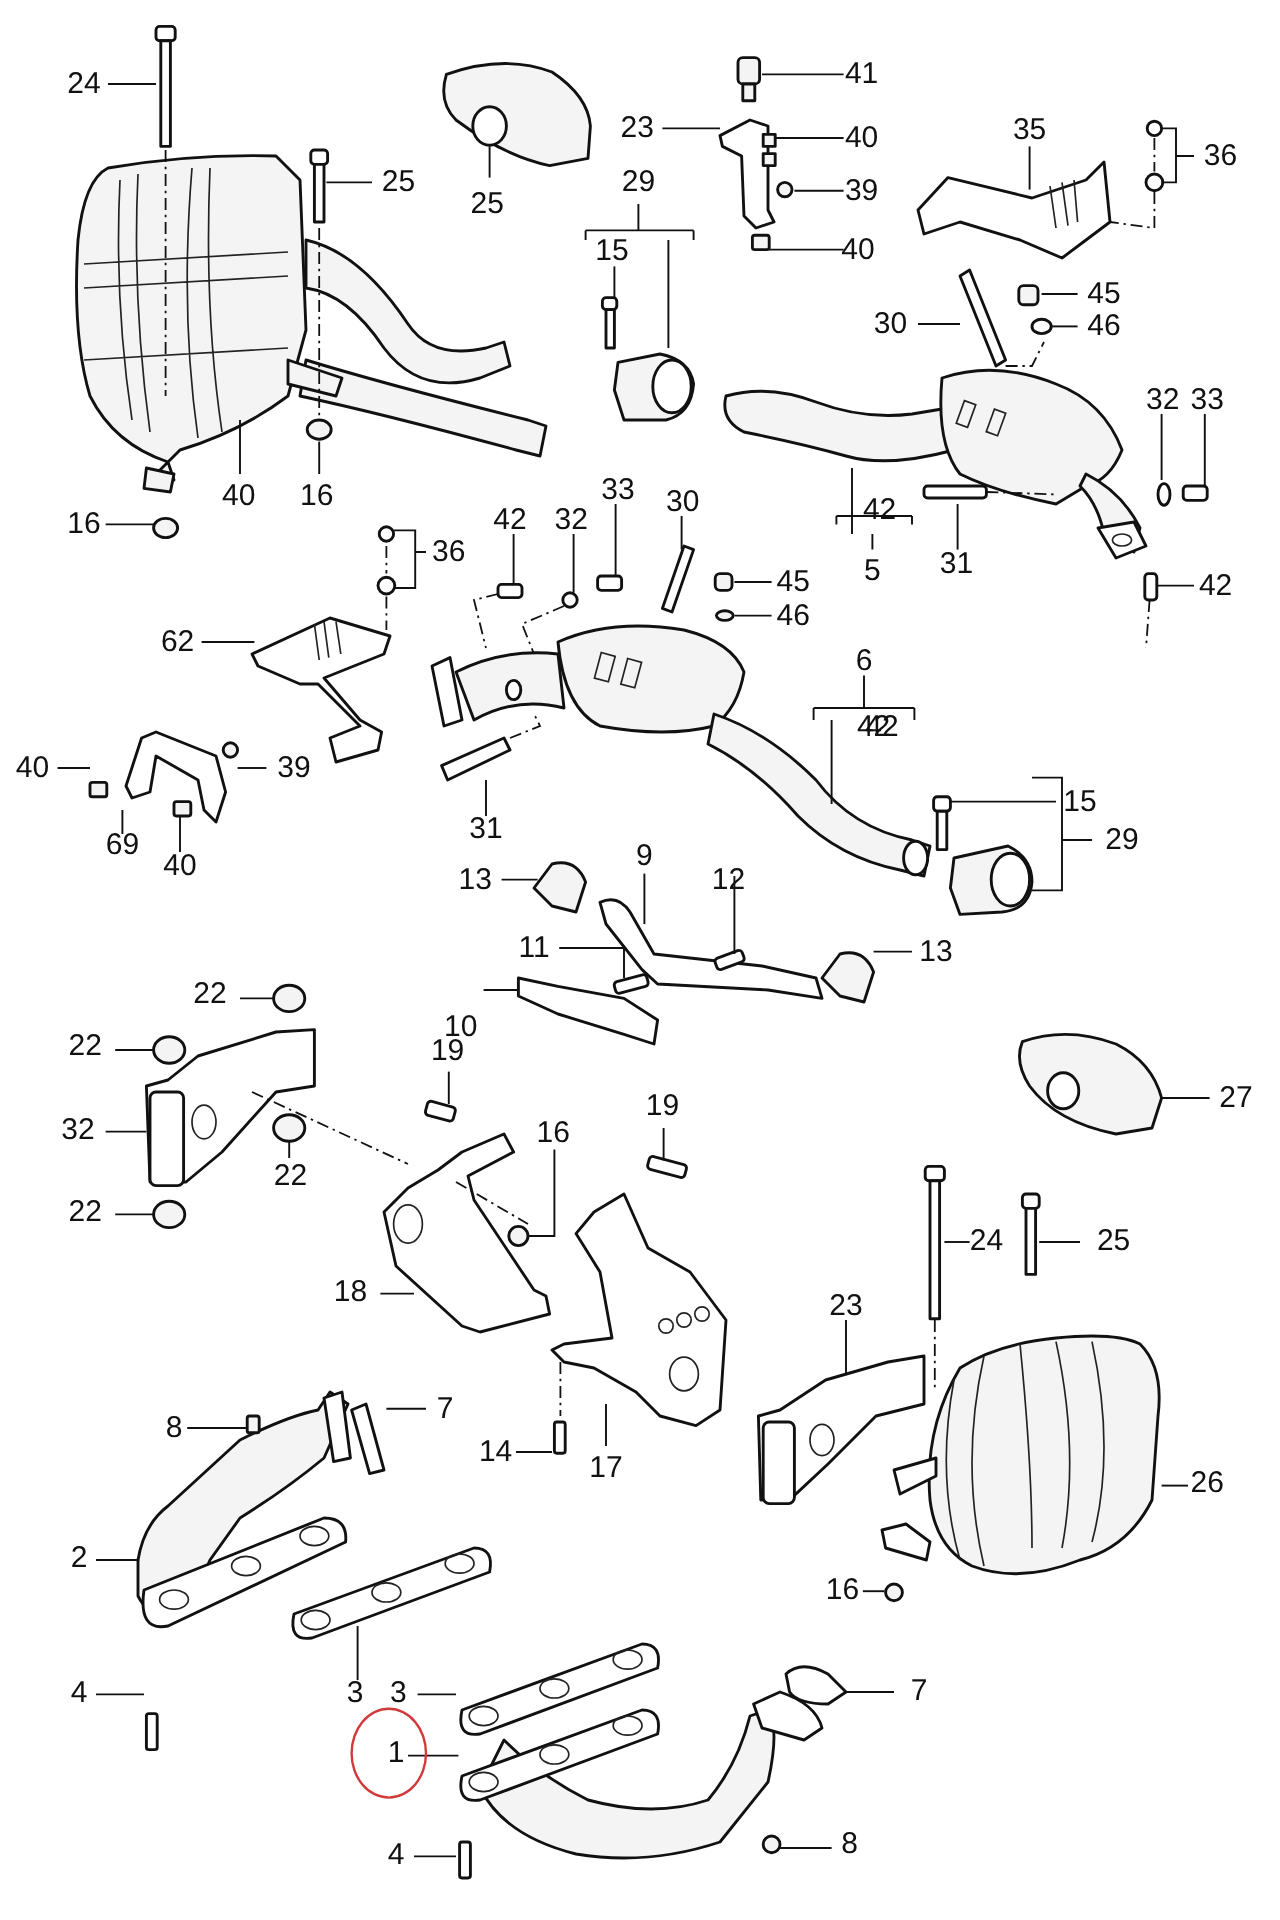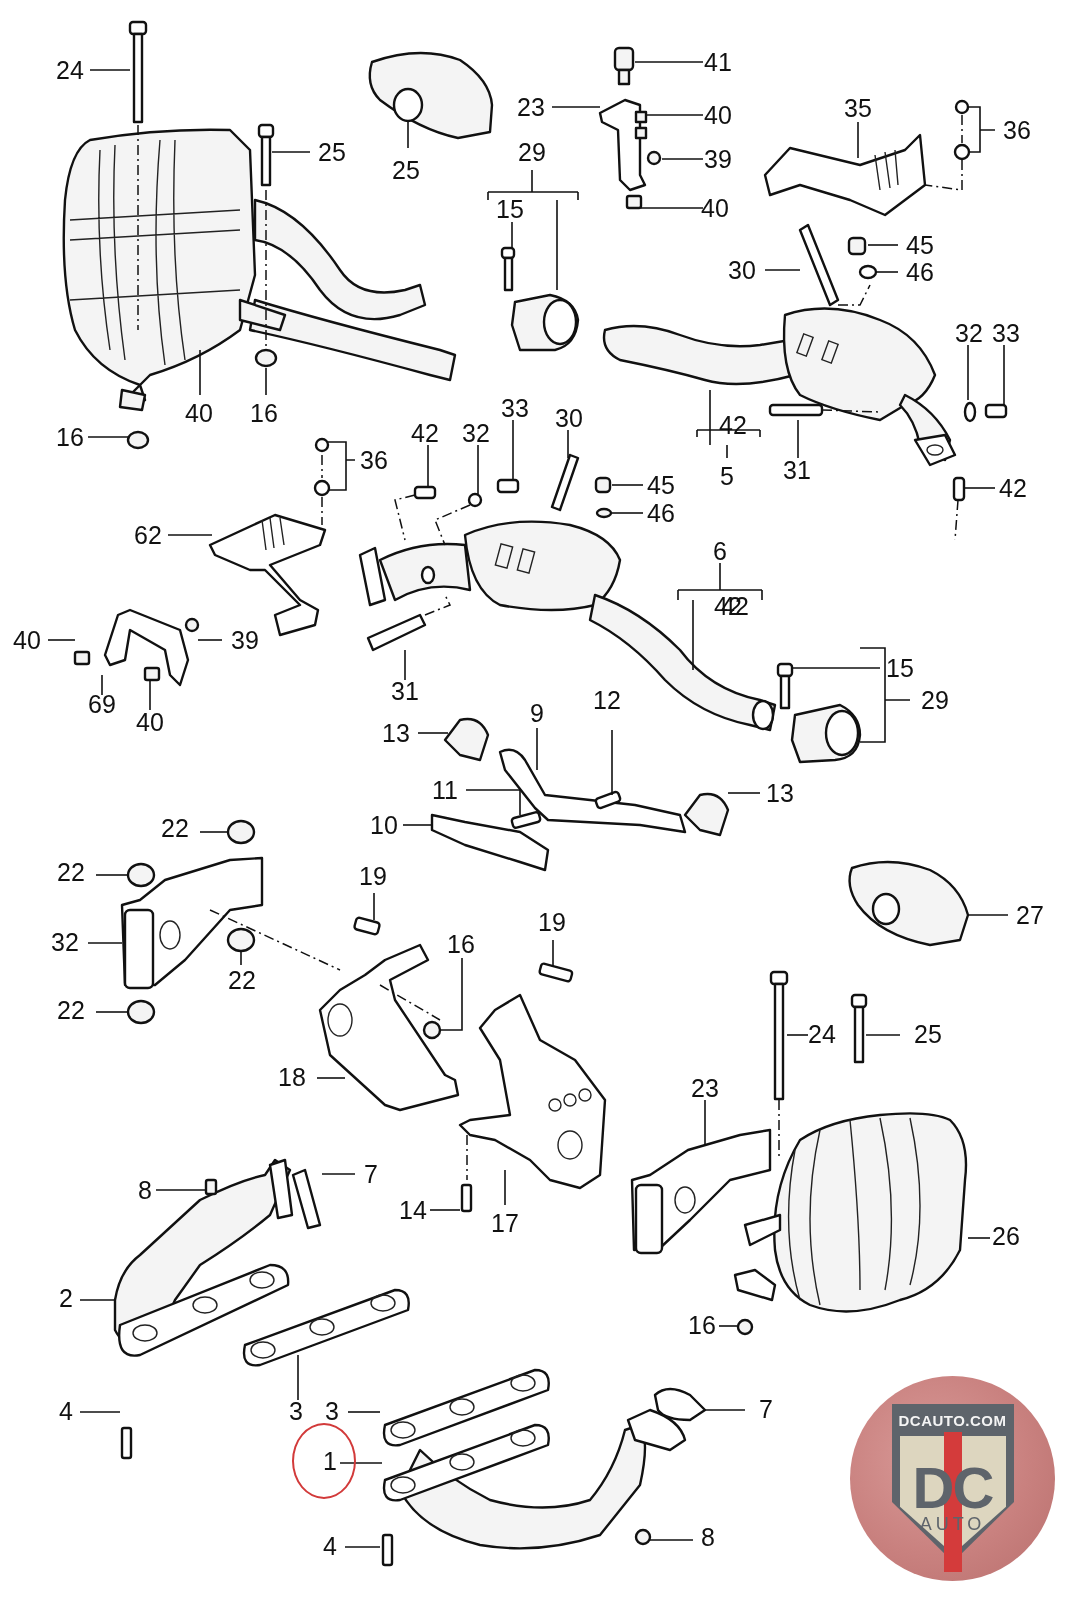--- a/index.html
+++ b/index.html
@@ -445,24 +445,24 @@
 <div class="callout" style="left:735px;top:606px">42</div>
 <div class="callout" style="left:27px;top:640px">40</div>
 <div class="callout" style="left:245px;top:640px">39</div>
 <div class="callout" style="left:102px;top:704px">69</div>
 <div class="callout" style="left:150px;top:722px">40</div>
 <div class="callout" style="left:405px;top:691px">31</div>
 <div class="callout" style="left:900px;top:668px">15</div>
 <div class="callout" style="left:935px;top:700px">29</div>
 <div class="callout" style="left:396px;top:733px">13</div>
 <div class="callout" style="left:537px;top:713px">9</div>
-<div class="callout" style="left:607px;top:700px">12</div>
+<div class="callout" style="left:607px;top:733px">12</div>
 <div class="callout" style="left:780px;top:793px">13</div>
 <div class="callout" style="left:445px;top:790px">11</div>
-<div class="callout" style="left:384px;top:825px">10</div>
+<div class="callout" style="left:384px;top:856px">10</div>
 <div class="callout" style="left:175px;top:828px">22</div>
 <div class="callout" style="left:71px;top:872px">22</div>
 <div class="callout" style="left:65px;top:942px">32</div>
 <div class="callout" style="left:242px;top:980px">22</div>
 <div class="callout" style="left:71px;top:1010px">22</div>
 <div class="callout" style="left:373px;top:876px">19</div>
 <div class="callout" style="left:461px;top:944px">16</div>
 <div class="callout" style="left:552px;top:922px">19</div>
 <div class="callout" style="left:1030px;top:915px">27</div>
 <div class="callout" style="left:292px;top:1077px">18</div>
@@ -479,21 +479,13 @@
 <div class="callout" style="left:296px;top:1411px">3</div>
 <div class="callout" style="left:332px;top:1411px">3</div>
 <div class="callout" style="left:766px;top:1409px">7</div>
 <div class="callout" style="left:66px;top:1411px">4</div>
 <div class="callout" style="left:330px;top:1461px">1</div>
 <div class="callout" style="left:330px;top:1546px">4</div>
 <div class="callout" style="left:708px;top:1537px">8</div>
 
 <div id="highlight" style="border-color: rgb(210, 58, 58);"></div>
 
-<div id="logo">
-  <div class="shield" style="background: rgb(94, 100, 107);"></div>
-  <div class="shield-inner" style="background: rgb(221, 214, 191);"></div>
-  <div class="stripe" style="background: rgb(212, 59, 59);"></div>
-  <div class="url">DCAUTO.COM</div>
-  <div class="dc" style="color: rgb(94, 100, 107);">DC</div>
-  <div class="auto" style="color: rgb(94, 100, 107);">AUTO</div>
 </div>
-</div>
 
 </body></html>

